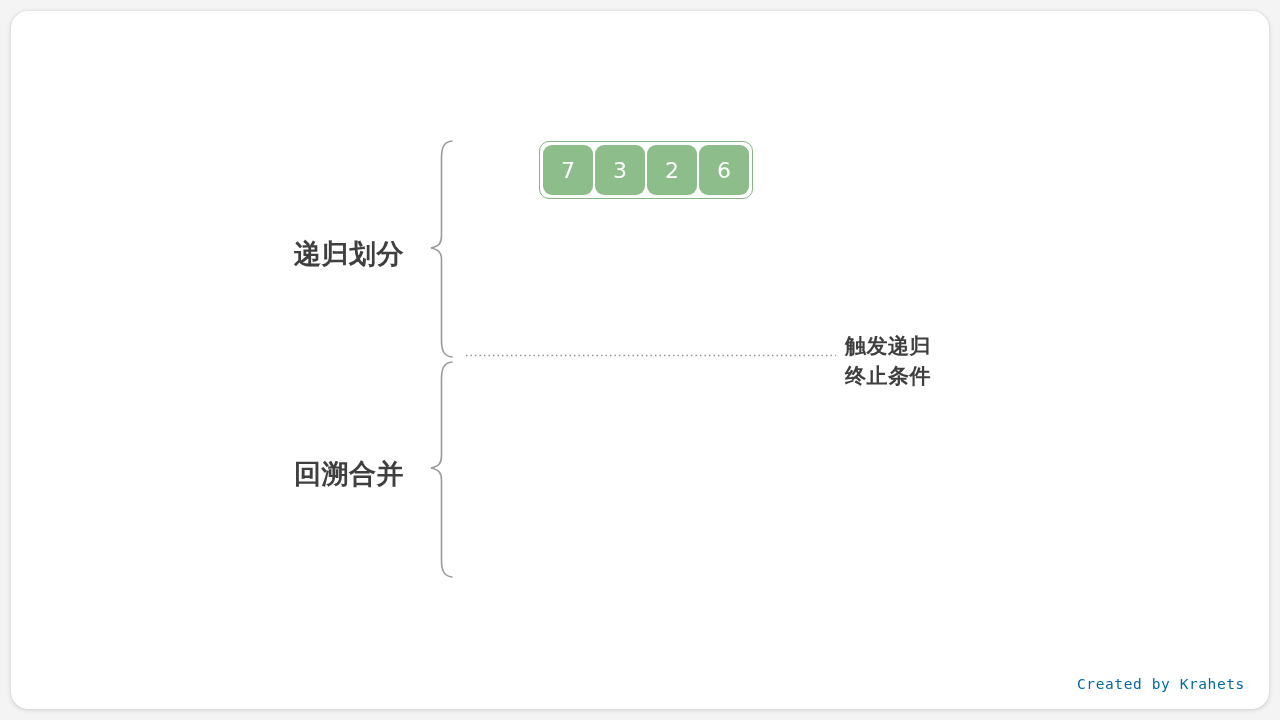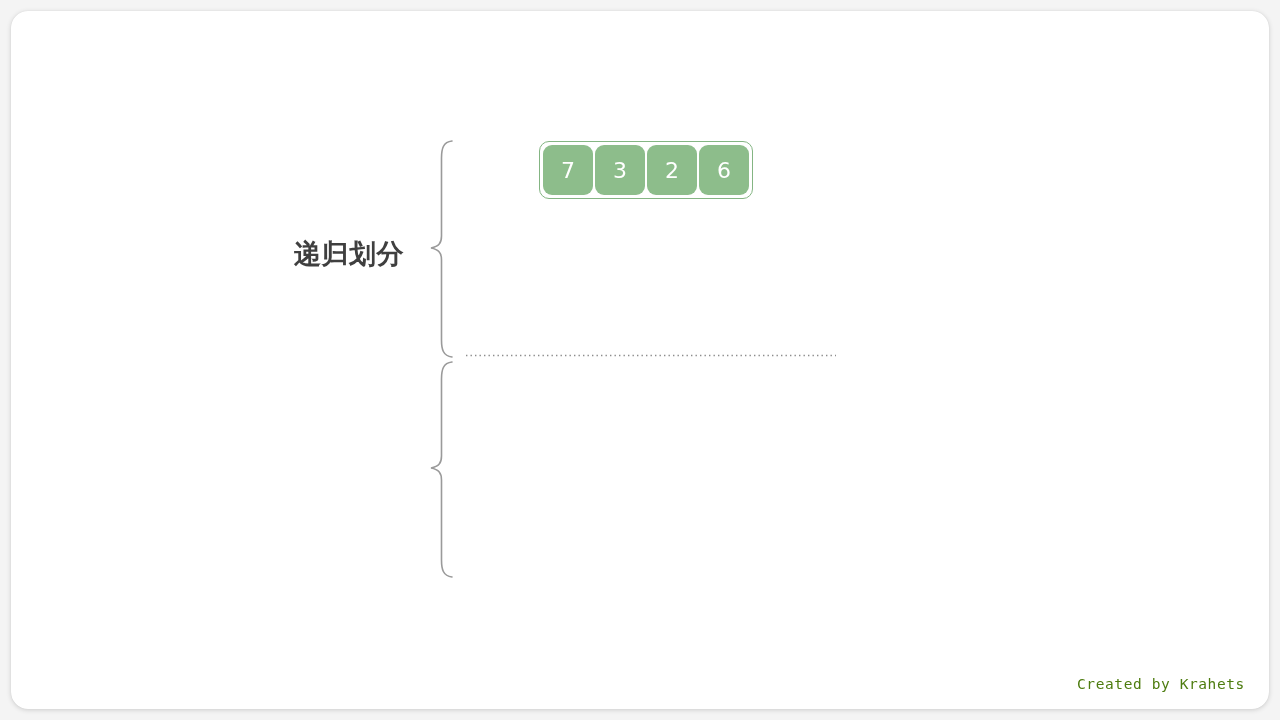--- a/index.html
+++ b/index.html
@@ -96,21 +96,21 @@
   }
 
   
   #watermark {
     position: absolute;
     left: 1077px;
     top: 676px;
     font-family: "DejaVu Sans Mono", "Liberation Mono", monospace;
     font-size: 14.5px;
     letter-spacing: 0.6px;
-    color: #4d7c0f;
+    color: #0369a1;
     white-space: nowrap;
   }
 </style>
 </head>
 <body>
 
 <div id="page">
 
   <div id="card"></div>
 
@@ -130,21 +130,26 @@
              C 441.5 463, 439 466.5, 431 468
              C 439 469.5, 441.5 473, 441.5 480
              L 441.5 560
              C 441.5 569, 443 576, 452 577" fill="none" stroke="#9a9a9a" stroke-width="1.6" stroke-linecap="round"></path>
 
     <line x1="466" y1="355.5" x2="836" y2="355.5" stroke="#8c8c8c" stroke-width="1.4" stroke-linecap="butt" stroke-dasharray="1.4 3.1"></line>
   </svg>
 
   <div class="phase-label" id="phase-label-divide">递归划分</div>
 
+  <div class="phase-label" id="phase-label-merge">回溯合并</div>
 
+  <div id="termination-note">
+    <div>触发递归</div>
+    <div>终止条件</div>
+  </div>
 
   <div id="array-container">
     <div class="array-cell">7</div>
     <div class="array-cell">3</div>
     <div class="array-cell">2</div>
     <div class="array-cell">6</div>
   </div>
 
   <div id="watermark">Created by Krahets</div>
 

